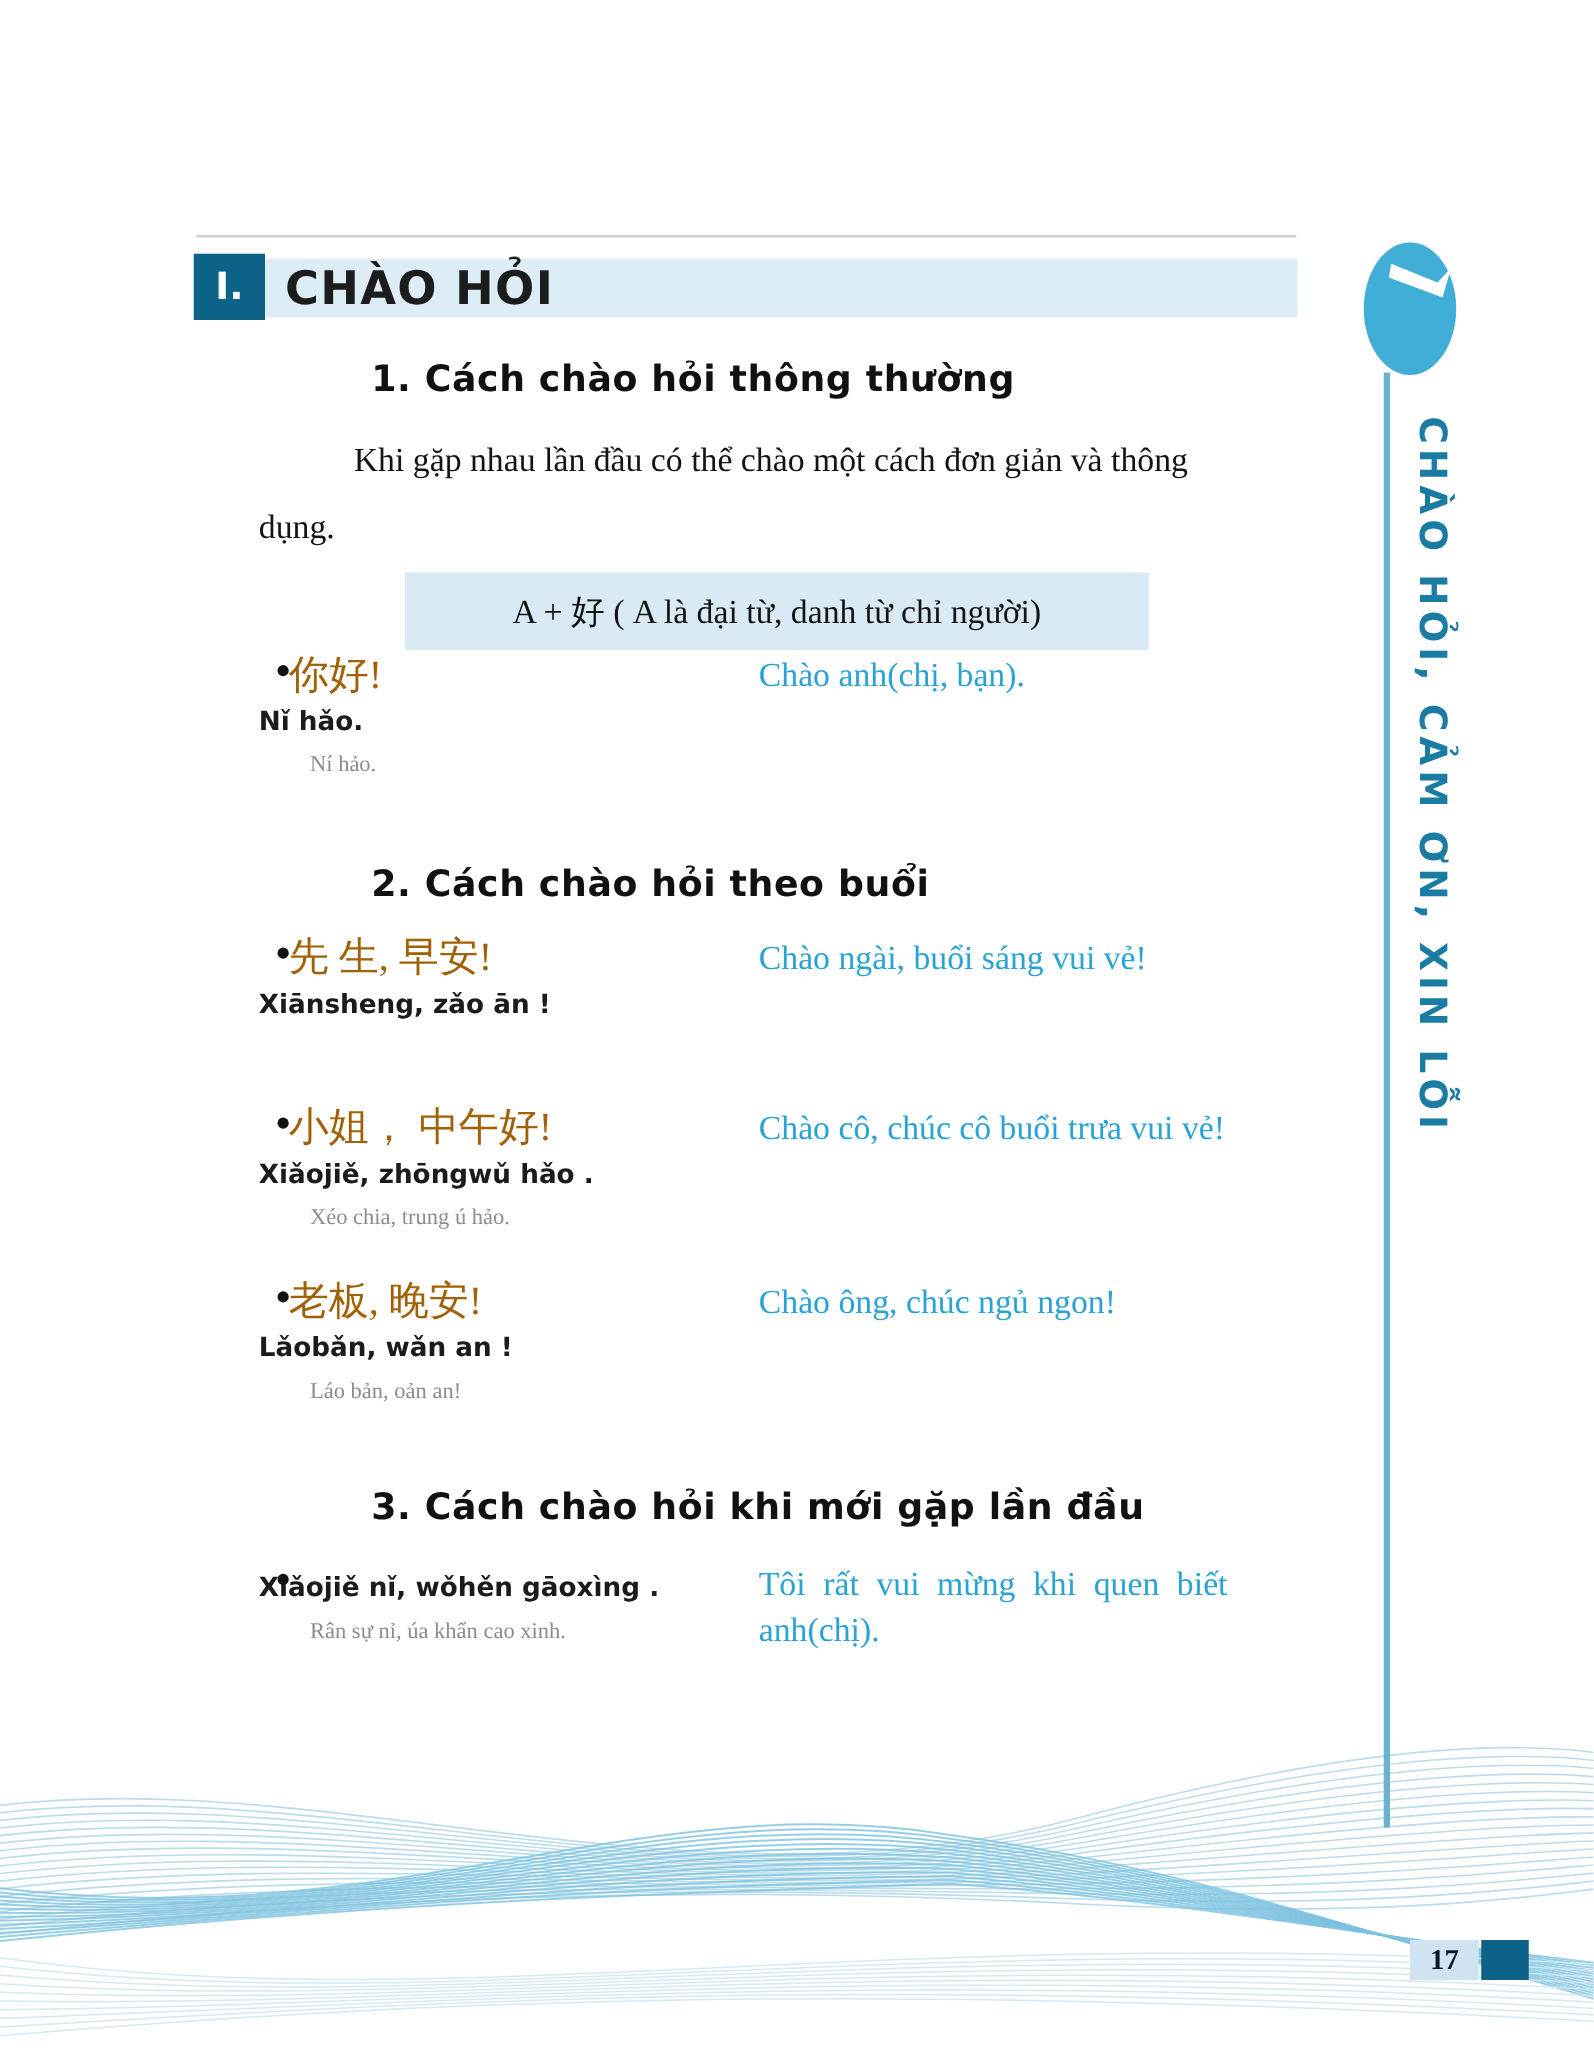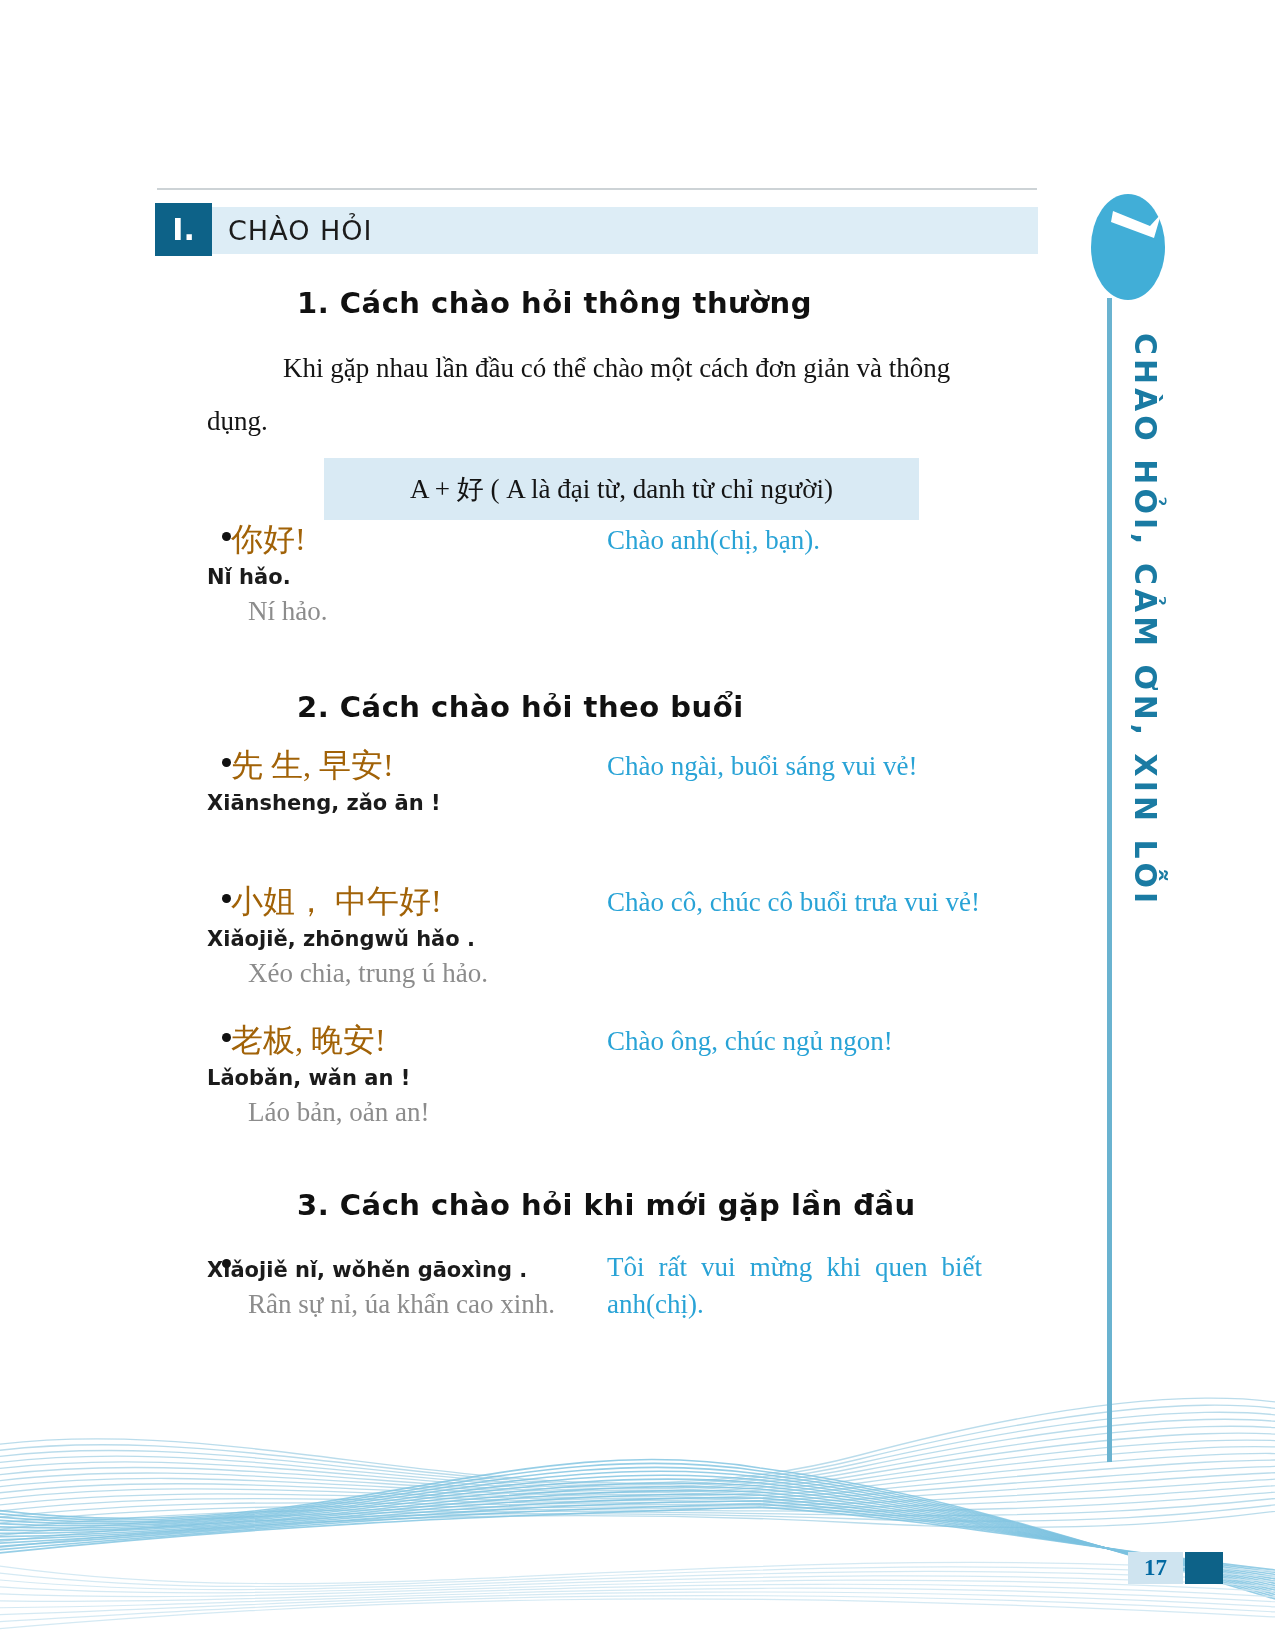--- a/index.html
+++ b/index.html
@@ -22,22 +22,22 @@
     font-family:"DejaVu Sans", sans-serif;font-weight:bold;font-size:30px;
     display:flex;align-items:center;justify-content:center;
   }
   .header-bar{
     position:absolute;left:212px;top:207px;width:826px;height:47px;
     background:#ddedf6;
     display:flex;align-items:center;
   }
   .header-bar .title{
     margin-left:16px;
-    font-family:"DejaVu Sans", sans-serif;font-weight:normal;
-    font-size:27px;color:#1c1c1c;letter-spacing:1px;
+    font-family:"DejaVu Sans", sans-serif;font-weight:bold;
+    font-size:37px;color:#1c1c1c;letter-spacing:1px;
   }
   
   .sec-heading{
     position:absolute;left:297px;
     font-family:"DejaVu Sans", sans-serif;font-weight:800;
     font-size:29px;color:#111;letter-spacing:0.5px;
   }
   
   .intro{
     position:absolute;left:207px;top:342px;width:785px;
@@ -61,21 +61,21 @@
     margin-left:24px;font-size:32px;line-height:34px;color:#a16207;
     font-family:"Liberation Serif", serif;
   }
   .entry .pinyin{
     margin-top:8px;
     font-family:"DejaVu Sans", sans-serif;font-weight:bold;
     font-size:21px;line-height:26px;color:#1b1b1b;
   }
   .entry .phonetic{
     margin-left:41px;margin-top:6px;
-    font-size:27px;line-height:31px;color:#8c8c8c;font-family:Liberation Serif, serif;
+    font-size:18px;line-height:31px;color:#8c8c8c;font-family:Liberation Serif, serif;
   }
   .entry .translation{
     position:absolute;left:400px;top:0;width:375px;
     font-size:27px;line-height:37px;color:#29a3d6;
   }
   .entry .translation.justified{text-align:justify;text-align-last:left;}
   
   .side-deco{position:absolute;left:0;top:0;}
   .vertical-title{
     position:absolute;left:1163px;top:333px;
@@ -83,21 +83,21 @@
     white-space:nowrap;
     font-family:"DejaVu Sans", sans-serif;font-weight:bold;
     font-size:30px;letter-spacing:4px;color:#1a7ba3;
   }
   
   .pagenum-box{
     position:absolute;left:1128px;top:1552px;width:55px;height:32px;
     background:#cfe4f0;
     display:flex;align-items:center;justify-content:center;
     font-family:"Liberation Serif", serif;font-weight:bold;
-    font-size:23px;color:#0369a1;
+    font-size:23px;color:#0f172a;
   }
   .pagenum-accent{
     position:absolute;left:1185px;top:1552px;width:38px;height:32px;
     background:#0d6288;
   }
   
   #waves{position:absolute;left:0;top:0;pointer-events:none;}
 </style>
 </head>
 <body>

